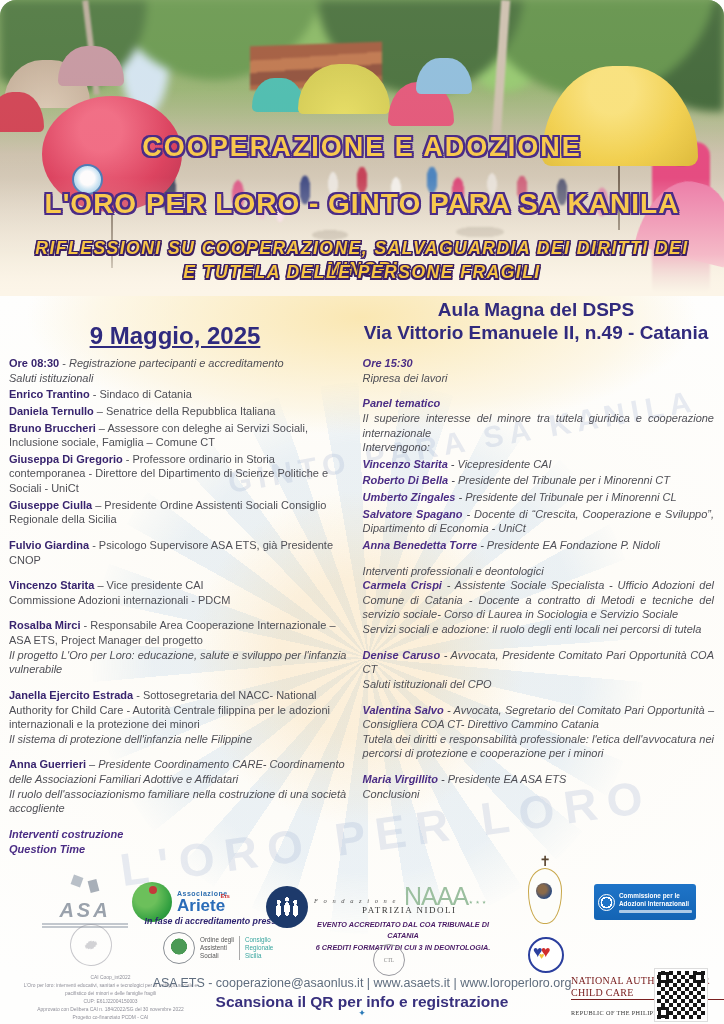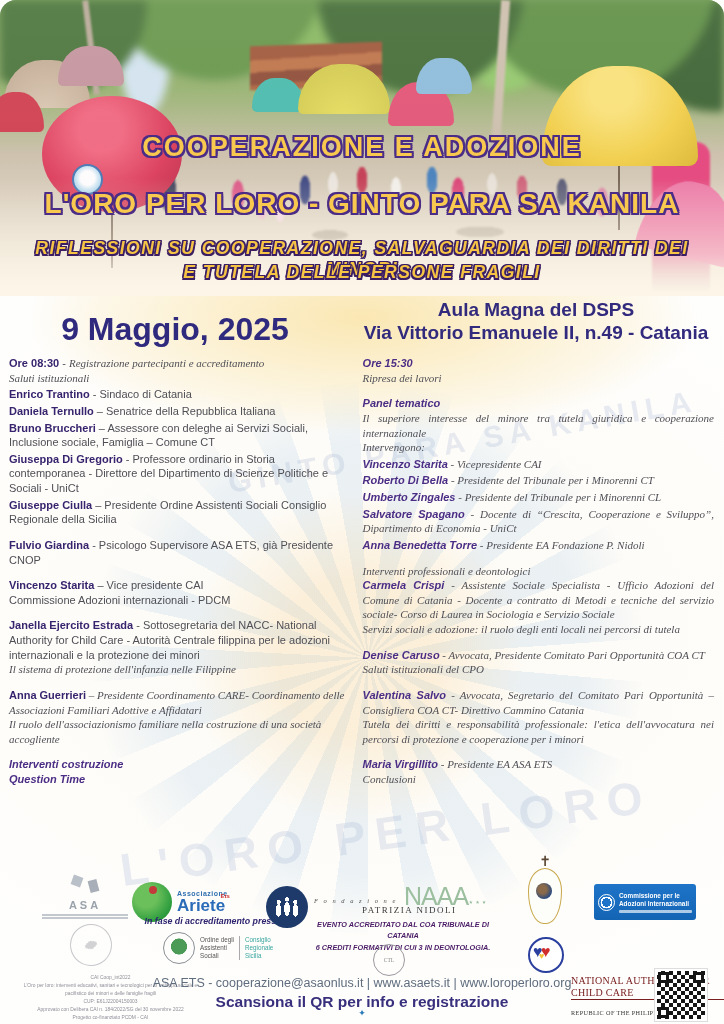--- a/index.html
+++ b/index.html
@@ -74,50 +74,50 @@
   .haze{inset:0;background:
      linear-gradient(rgba(255,240,244,.14), rgba(255,235,242,.10) 60%, rgba(253,246,232,.55) 86%, #fcf5e8 99%);}
   .hero-title{position:absolute;left:0;width:724px;text-align:center;font-weight:800;color:#f8c94e;letter-spacing:2px;
     text-shadow:-2px -2px 0 #4b2c86,2px -2px 0 #4b2c86,-2px 2px 0 #4b2c86,2px 2px 0 #4b2c86,-2px 0 0 #4b2c86,2px 0 0 #4b2c86,0 -2px 0 #4b2c86,0 2px 0 #4b2c86;}
   .t1{top:132px;font-size:27px;}
   .t2{top:188px;font-size:28px;letter-spacing:1px;}
   .sub{position:absolute;left:0;width:724px;text-align:center;font-weight:800;font-style:italic;color:#f6c445;font-size:17.5px;letter-spacing:1.5px;
     text-shadow:-1.5px -1.5px 0 #3c1f63,1.5px -1.5px 0 #3c1f63,-1.5px 1.5px 0 #3c1f63,1.5px 1.5px 0 #3c1f63,-1.5px 0 0 #3c1f63,1.5px 0 0 #3c1f63,0 -1.5px 0 #3c1f63,0 1.5px 0 #3c1f63;}
   .s1{top:238px;} .s2{top:262px;}
   
-  .date{position:absolute;left:0;top:311px;width:350px;text-align:center;font-size:32px;font-weight:800;color:#2f2a7e;}
+  .date{position:absolute;left:0;top:322px;width:350px;text-align:center;font-size:24px;font-weight:800;color:#2f2a7e;text-decoration:underline;}
   .venue{position:absolute;left:352px;top:299px;width:368px;text-align:center;font-weight:800;color:#312a7d;font-size:19px;line-height:1.2;}
   
   .wm{position:absolute;left:92px;top:382px;width:552px;height:552px;border-radius:50%;pointer-events:none;
     background:
       radial-gradient(circle at 48% 50%, rgba(247,196,110,.20) 0 20%, rgba(247,196,110,0) 42%),
       repeating-conic-gradient(from 10deg, rgba(140,185,224,.16) 0 8deg, rgba(255,255,255,0) 8deg 17deg);
     -webkit-mask:radial-gradient(circle, #000 55%, transparent 72%);mask:radial-gradient(circle, #000 55%, transparent 72%);}
   .wm-t{position:absolute;color:rgba(148,170,205,.22);font-weight:700;pointer-events:none;white-space:nowrap;}
   .wm-top{left:225px;top:425px;font-size:30px;letter-spacing:6px;transform:rotate(-10deg);}
   .wm-bot{left:118px;top:806px;font-size:46px;letter-spacing:10px;transform:rotate(-8deg);}
   
   .columns{position:absolute;left:0;top:356px;width:724px;display:flex;}
   .col{font-size:11px;line-height:1.33;color:#4f4f56;}
   .col-left{width:350px;padding:0 4px 0 9px;}
   .col-right{width:358px;padding:0 10px 0 6px;text-align:justify;}
   .entry{margin:0 0 2px 0;}
   .entry.sp{margin-top:11px;}
   .r-b{font-weight:700;color:#38246e;}
   .r-bi{font-weight:700;font-style:italic;color:#4b2d85;}
-  .r-i{font-style:italic;font-family:Liberation Serif, serif;}
+  .r-i{font-style:italic;}
   
   .band{position:absolute;left:0;top:0;width:724px;height:1024px;pointer-events:none;font-family:"Liberation Sans",sans-serif;}
   .band *{pointer-events:auto;}
   .logo-asa{position:absolute;left:35px;top:874px;width:100px;text-align:center;color:#9aa2ac;}
   .asa-mark{display:inline-block;width:30px;height:22px;position:relative;}
   .asa-mark i{position:absolute;background:#b9c0c8;}
   .asa-mark i:nth-child(1){left:2px;top:2px;width:10px;height:10px;transform:rotate(20deg);}
   .asa-mark i:nth-child(2){right:2px;top:6px;width:9px;height:12px;transform:rotate(-15deg);background:#a8afb8;}
-  .asa-name{font-size:11px;font-weight:700;letter-spacing:3px;line-height:1;}
+  .asa-name{font-size:20px;font-weight:700;letter-spacing:3px;line-height:1;font-style:italic;}
   .asa-bars{margin:3px auto 0;width:86px;}
   .asa-bars i{display:block;height:1.5px;background:#c3c8ce;margin:1.5px 0;}
   .stamp{position:absolute;left:70px;top:924px;width:40px;height:40px;border-radius:50%;border:1px solid rgba(145,145,155,.5);
     background:radial-gradient(ellipse 10px 6px at 50% 50%, rgba(145,145,155,.4) 60%, transparent 61%);transform:rotate(-20deg);}
   .logo-ariete{position:absolute;left:132px;top:882px;display:flex;align-items:center;gap:5px;}
   .ariete-globe{width:40px;height:40px;border-radius:50%;position:relative;
     background:radial-gradient(circle at 35% 35%, #6cc05b 0 30%, #2f9e3f 70%, #1f7a2e);}
   .ariete-globe i{position:absolute;left:17px;top:4px;width:8px;height:8px;border-radius:50%;background:#c23a3a;}
   .ariete-txt{line-height:1;}
   .ariete-top{font-size:7px;font-weight:700;color:#2f6fb0;letter-spacing:.5px;}
@@ -222,20 +222,21 @@
   <div class="columns">
     <div class="col col-left">
         <p class="entry"><span class="r-b">Ore 08:30</span><span class="r-n"> - </span><span class="r-i">Registrazione partecipanti e accreditamento</span><br><span class="r-i">Saluti istituzionali</span></p>
         <p class="entry"><span class="r-b">Enrico Trantino</span><span class="r-n"> - Sindaco di Catania</span></p>
         <p class="entry"><span class="r-b">Daniela Ternullo</span><span class="r-n"> – Senatrice della Repubblica Italiana</span></p>
         <p class="entry"><span class="r-b">Bruno Bruccheri</span><span class="r-n"> – Assessore con deleghe ai Servizi Sociali, Inclusione sociale, Famiglia – Comune CT</span></p>
         <p class="entry"><span class="r-b">Giuseppa Di Gregorio</span><span class="r-n"> - Professore ordinario in Storia contemporanea - Direttore del Dipartimento di Scienze Politiche e Sociali - UniCt</span></p>
         <p class="entry"><span class="r-b">Giuseppe Ciulla</span><span class="r-n"> – Presidente Ordine Assistenti Sociali Consiglio Regionale della Sicilia</span></p>
         <p class="entry sp"><span class="r-b">Fulvio Giardina</span><span class="r-n"> - Psicologo Supervisore ASA ETS, già Presidente CNOP</span></p>
         <p class="entry sp"><span class="r-b">Vincenzo Starita</span><span class="r-n"> – Vice presidente CAI</span><br><span class="r-n">Commissione Adozioni internazionali - PDCM</span></p>
+        <p class="entry sp"><span class="r-b">Rosalba Mirci</span><span class="r-n"> - Responsabile Area Cooperazione Internazionale – ASA ETS, Project Manager del progetto</span><br><span class="r-i">Il progetto L'Oro per Loro: educazione, salute e sviluppo per l'infanzia vulnerabile</span></p>
         <p class="entry sp"><span class="r-b">Janella Ejercito Estrada</span><span class="r-n"> - Sottosegretaria del NACC- National Authority for Child Care - Autorità Centrale filippina per le adozioni internazionali e la protezione dei minori</span><br><span class="r-i">Il sistema di protezione dell'infanzia nelle Filippine</span></p>
         <p class="entry sp"><span class="r-b">Anna Guerrieri</span><span class="r-i"> – Presidente Coordinamento CARE- Coordinamento delle Associazioni Familiari Adottive e Affidatari</span><br><span class="r-i">Il ruolo dell'associazionismo familiare nella costruzione di una società accogliente</span></p>
         <p class="entry sp"><span class="r-bi">Interventi costruzione</span><br><span class="r-bi">Question Time</span></p>
       </div>
     <div class="col col-right">
         <p class="entry"><span class="r-bi">Ore 15:30</span><br><span class="r-i">Ripresa dei lavori</span></p>
         <p class="entry sp"><span class="r-bi">Panel tematico</span><br><span class="r-i">Il superiore interesse del minore tra tutela giuridica e cooperazione internazionale</span><br><span class="r-i">Intervengono:</span></p>
         <p class="entry"><span class="r-bi">Vincenzo Starita</span><span class="r-i"> - Vicepresidente CAI</span></p>
         <p class="entry"><span class="r-bi">Roberto Di Bella</span><span class="r-i"> - Presidente del Tribunale per i Minorenni CT</span></p>
         <p class="entry"><span class="r-bi">Umberto Zingales</span><span class="r-i"> - Presidente del Tribunale per i Minorenni CL</span></p>

